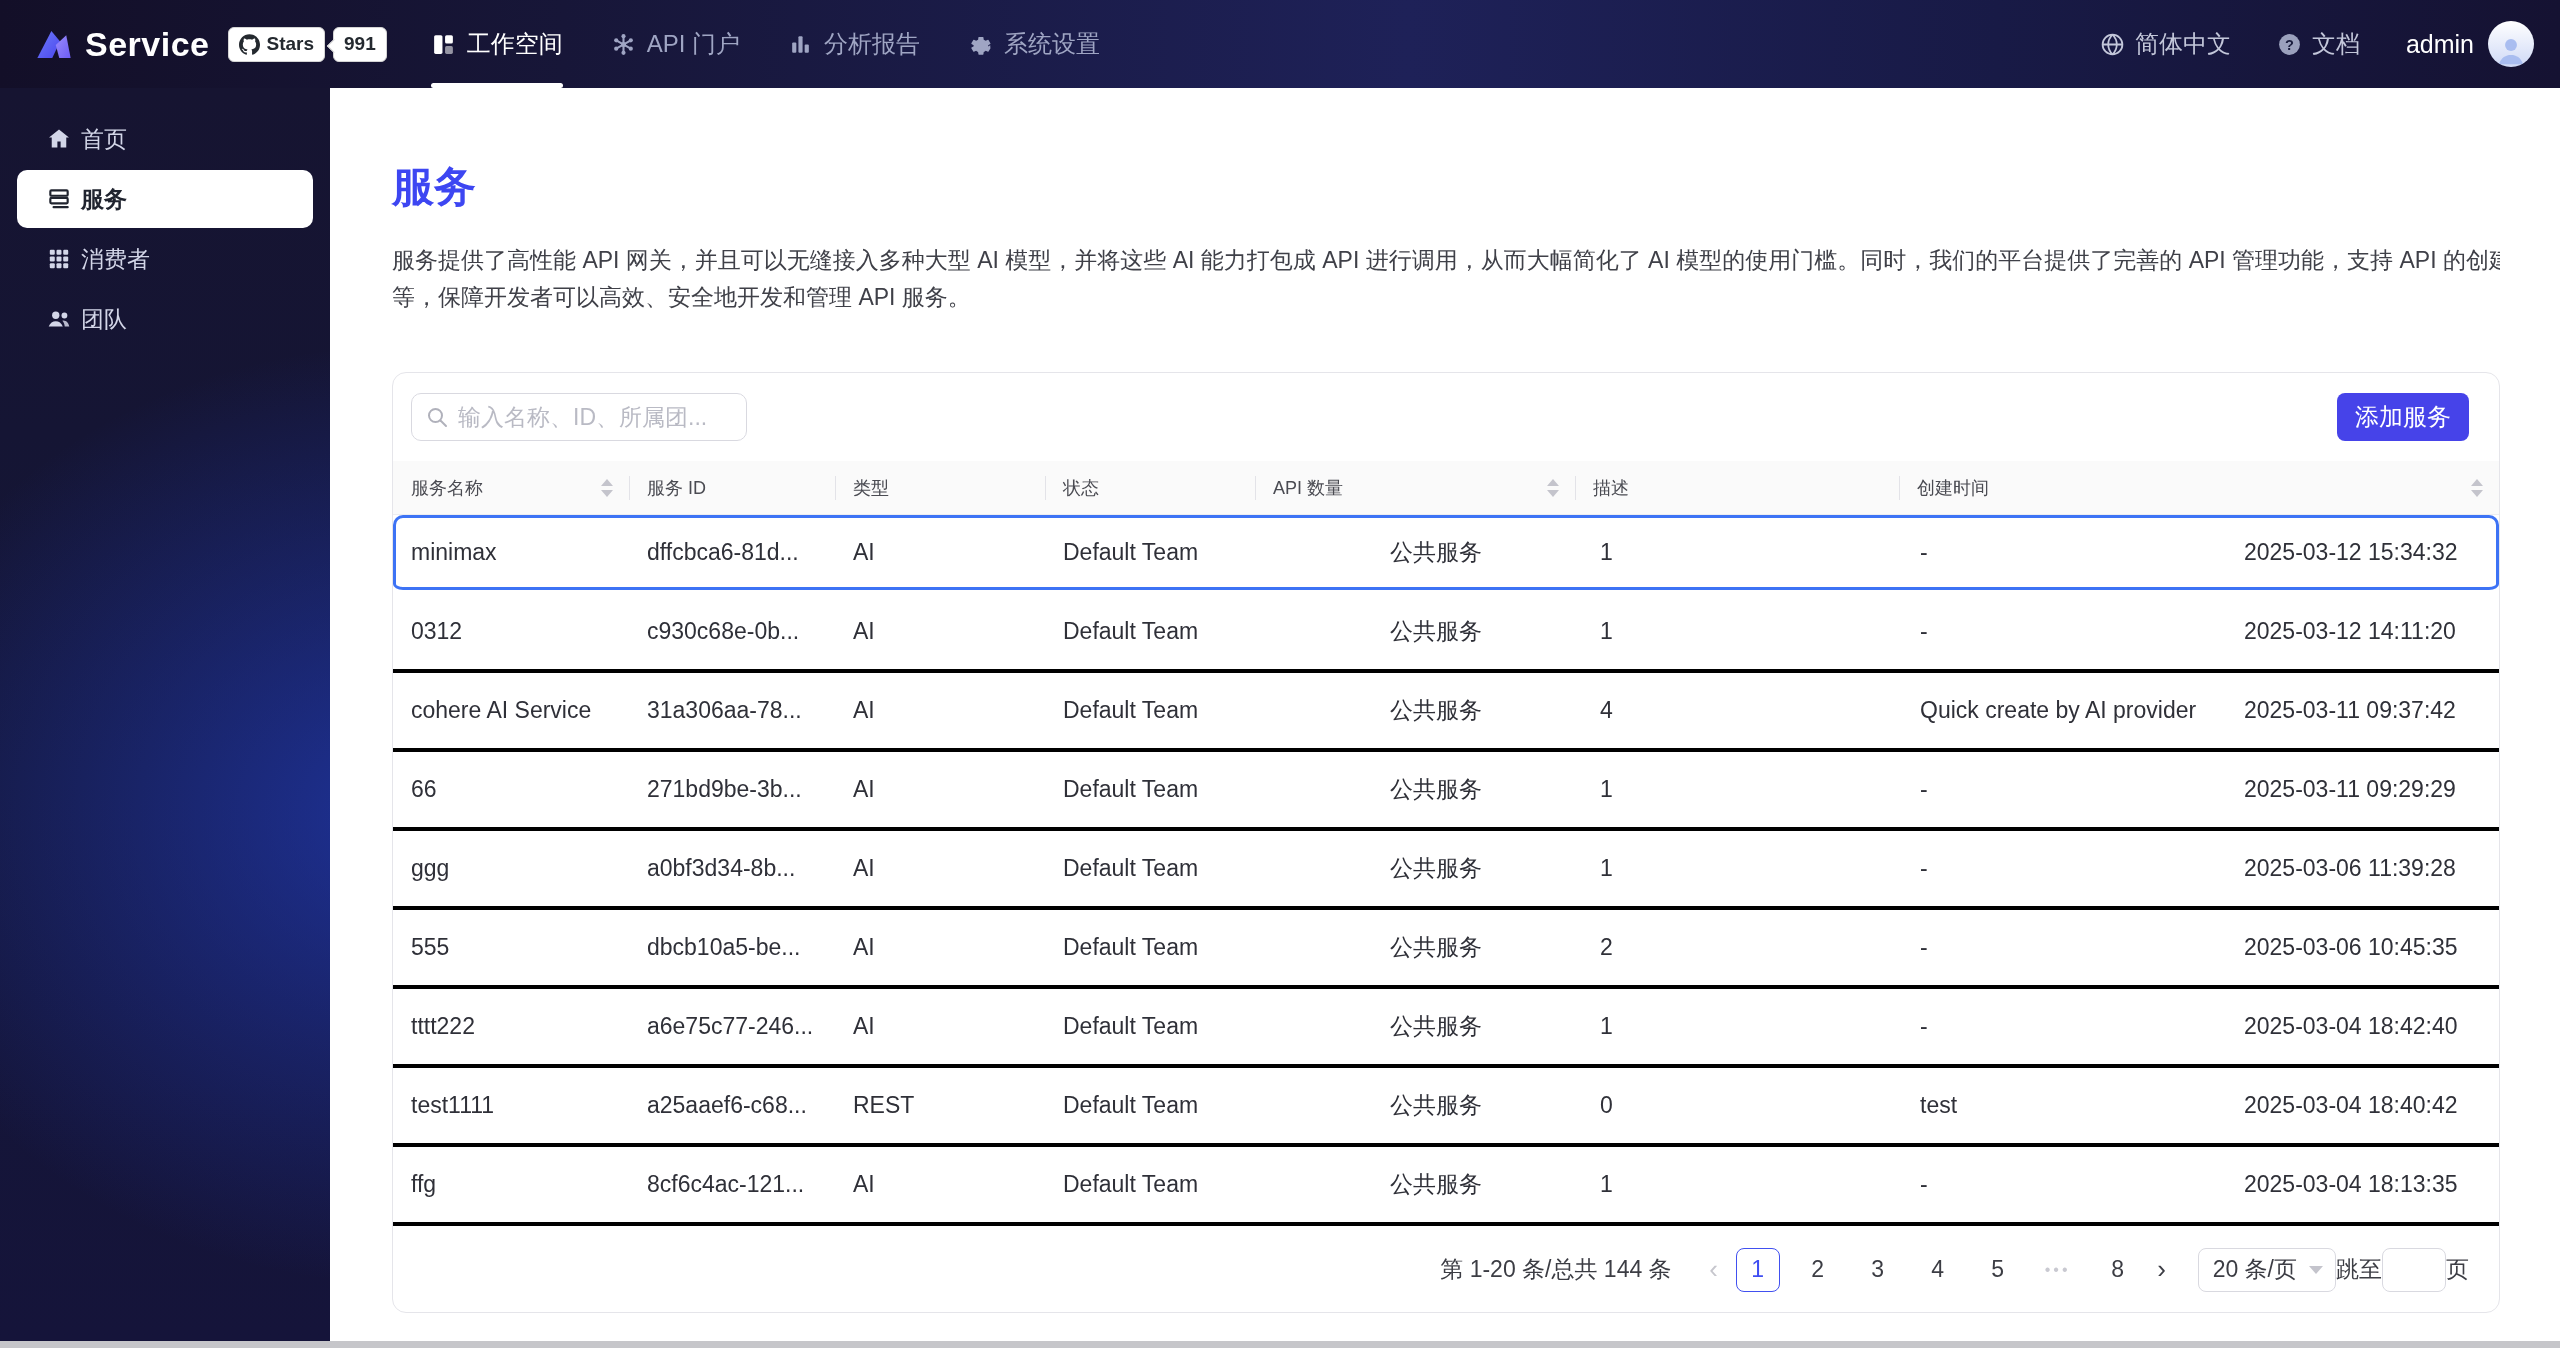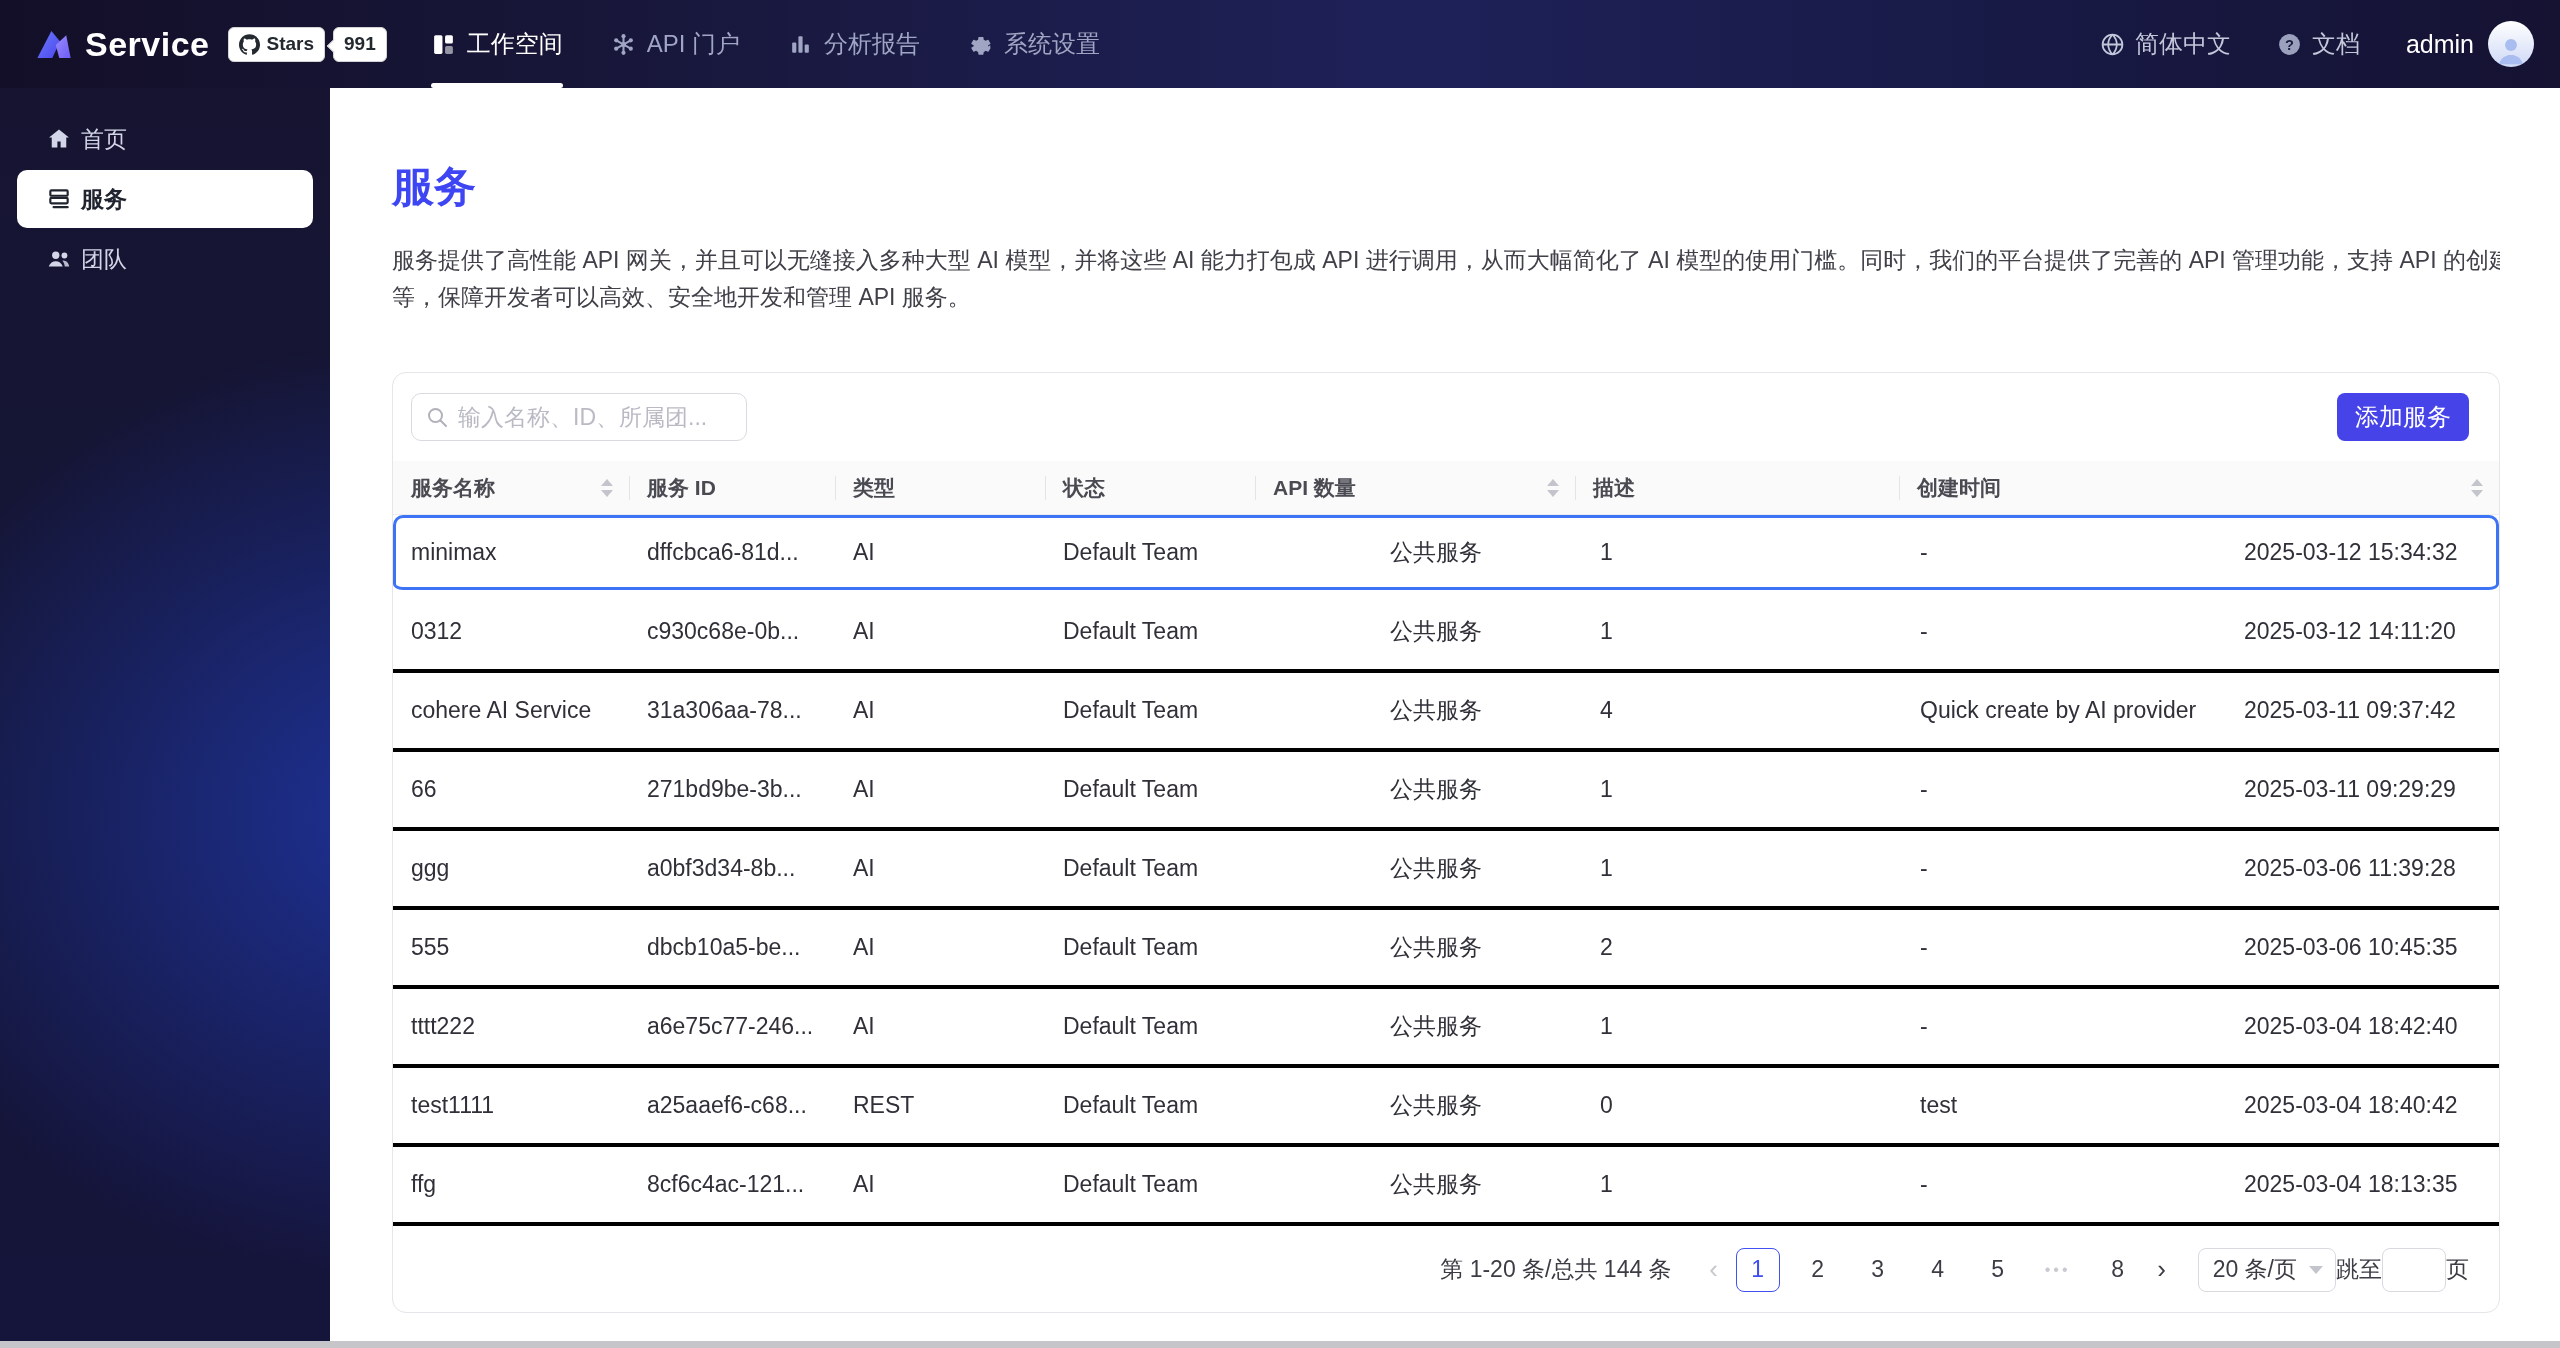--- a/index.html
+++ b/index.html
@@ -62,21 +62,21 @@
   .search-input { width: 100%; height: 48px; border: 1px solid #d9d9e0; border-radius: 10px;
     padding: 0 12px 0 46px; font-size: 23px; color: #333; outline: none; font-family: inherit; }
   .search-input::placeholder { color: #b9bac4; }
   .search-icon { position: absolute; left: 14px; top: 12px; width: 24px; height: 24px; color: #b0b1bb; }
   .add-btn { width: 132px; height: 48px; background: #4643e9; border: none; border-radius: 8px;
     color: #fff; font-size: 24px; font-family: Liberation Mono, monospace; cursor: pointer; }
 
   
   .thead { display: flex; height: 54px; align-items: center; background: #fafafa; border-bottom: 1px solid #ededf0; }
   .th { position: relative; height: 100%; display: flex; align-items: center; padding-left: 18px;
-    font-size: 21px; font-weight: 700; color: #4a4b52; }
+    font-size: 18px; font-weight: 400; color: #4a4b52; }
   .th + .th::before { content: ''; position: absolute; left: 0; top: 15px; width: 1px; height: 24px; background: #e3e3e8; }
   .carets { margin-left: auto; margin-right: 16px; display: flex; flex-direction: column; gap: 4px; cursor: pointer; }
   .caret-up { width: 0; height: 0; border-left: 6px solid transparent; border-right: 6px solid transparent;
     border-bottom: 7px solid #c4c4cc; }
   .caret-down { width: 0; height: 0; border-left: 6px solid transparent; border-right: 6px solid transparent;
     border-top: 7px solid #c4c4cc; }
   .trow { display: flex; align-items: center; height: 79px; border-bottom: 4px solid #000000; cursor: pointer; }
   .trow.selected { border-radius: 10px; box-shadow: inset 0 0 0 3px #3d73f5; border-bottom-color: transparent; }
   .cell { padding-left: 18px; font-size: 23px; color: #2f3038; white-space: nowrap; overflow: hidden; }
   .c1 { width: 236px; } .c2 { width: 206px; } .c3 { width: 210px; } .c4 { width: 327px; }
@@ -224,20 +224,36 @@
             <rect x="4" y="4" width="16" height="5" rx="1"></rect>
             <rect x="4" y="11" width="16" height="5" rx="1"></rect>
             <path d="M7 19.5h13" stroke-linecap="round"></path>
           </svg>
         </span>
      <span>服务</span>
    </div>
       <div class="side-item">
      <span>
           <svg viewBox="0 0 24 24" fill="currentColor">
+            <rect x="3.5" y="3.5" width="4.6" height="4.6" rx="1"></rect>
+            <rect x="9.7" y="3.5" width="4.6" height="4.6" rx="1"></rect>
+            <rect x="15.9" y="3.5" width="4.6" height="4.6" rx="1"></rect>
+            <rect x="3.5" y="9.7" width="4.6" height="4.6" rx="1"></rect>
+            <rect x="9.7" y="9.7" width="4.6" height="4.6" rx="1"></rect>
+            <rect x="15.9" y="9.7" width="4.6" height="4.6" rx="1"></rect>
+            <rect x="3.5" y="15.9" width="4.6" height="4.6" rx="1"></rect>
+            <rect x="9.7" y="15.9" width="4.6" height="4.6" rx="1"></rect>
+            <rect x="15.9" y="15.9" width="4.6" height="4.6" rx="1"></rect>
+          </svg>
+        </span>
+     <span>消费者</span>
+   </div>
+      <div class="side-item">
+     <span>
+          <svg viewBox="0 0 24 24" fill="currentColor">
             <circle cx="9" cy="8.5" r="3.4"></circle>
             <path d="M2.5 19c1.2-3.5 3.7-5 6.5-5s5.3 1.5 6.5 5z"></path>
             <circle cx="17" cy="8.8" r="2.7"></circle>
             <path d="M16.2 13.4c2.4.2 4.4 1.6 5.3 5.6h-4.2c-.2-2.3-.9-4.2-2.3-5.4z" opacity=".85"></path>
           </svg>
         </span>
      <span>团队</span>
    </div>
     </div>
 

